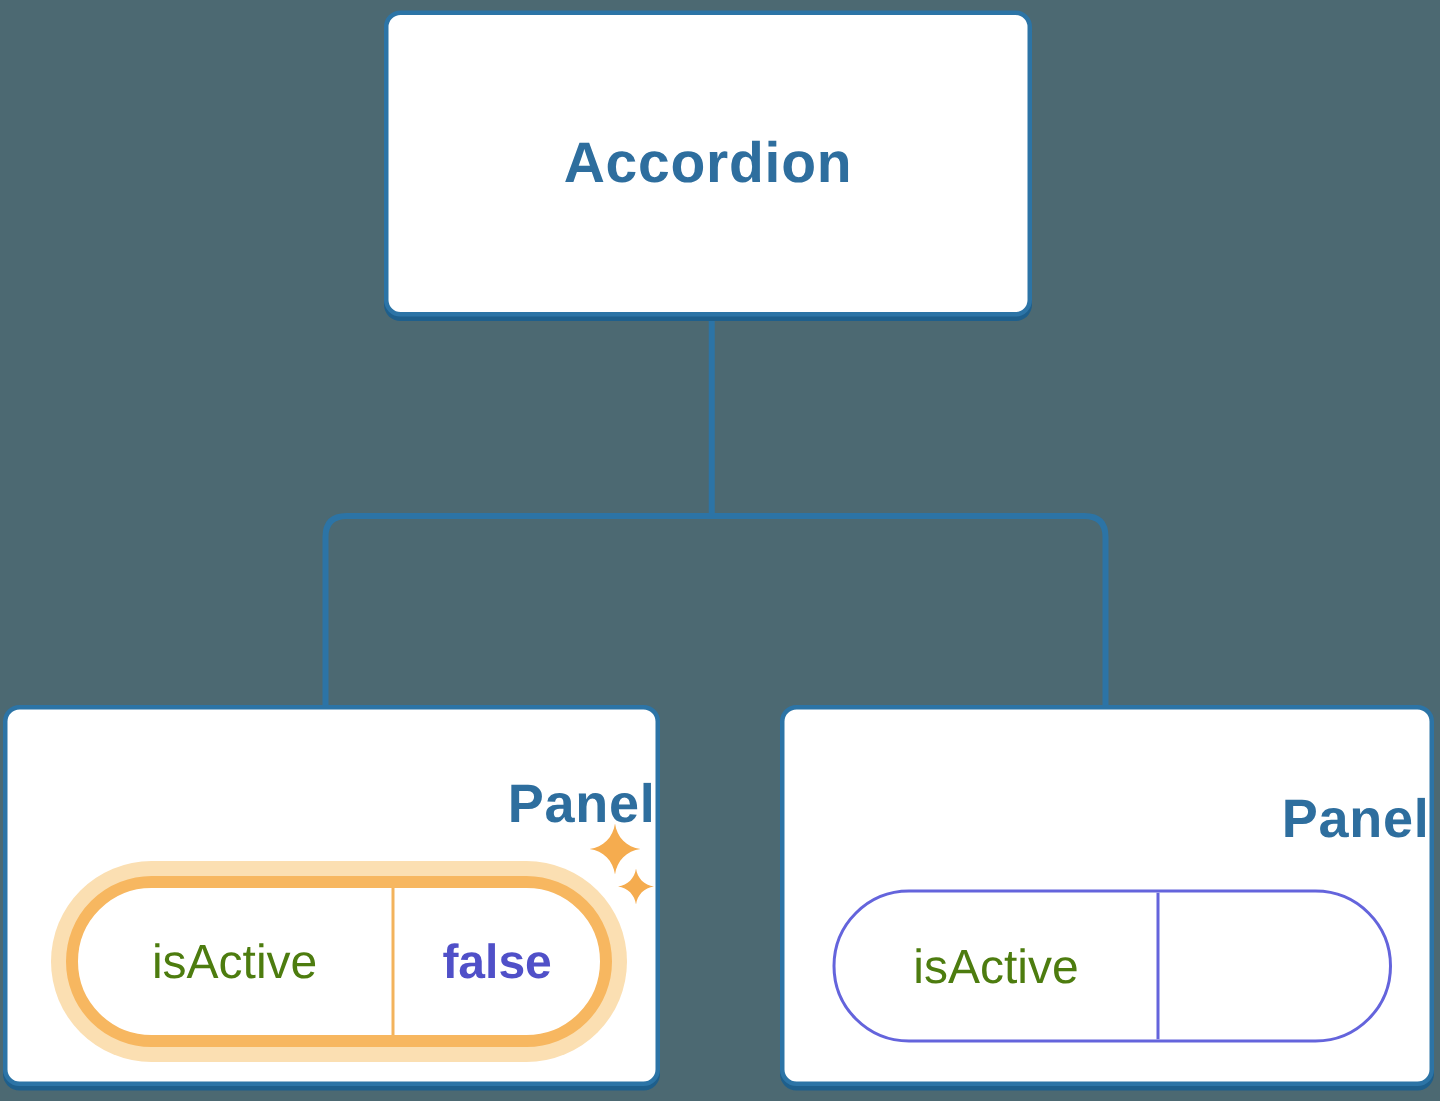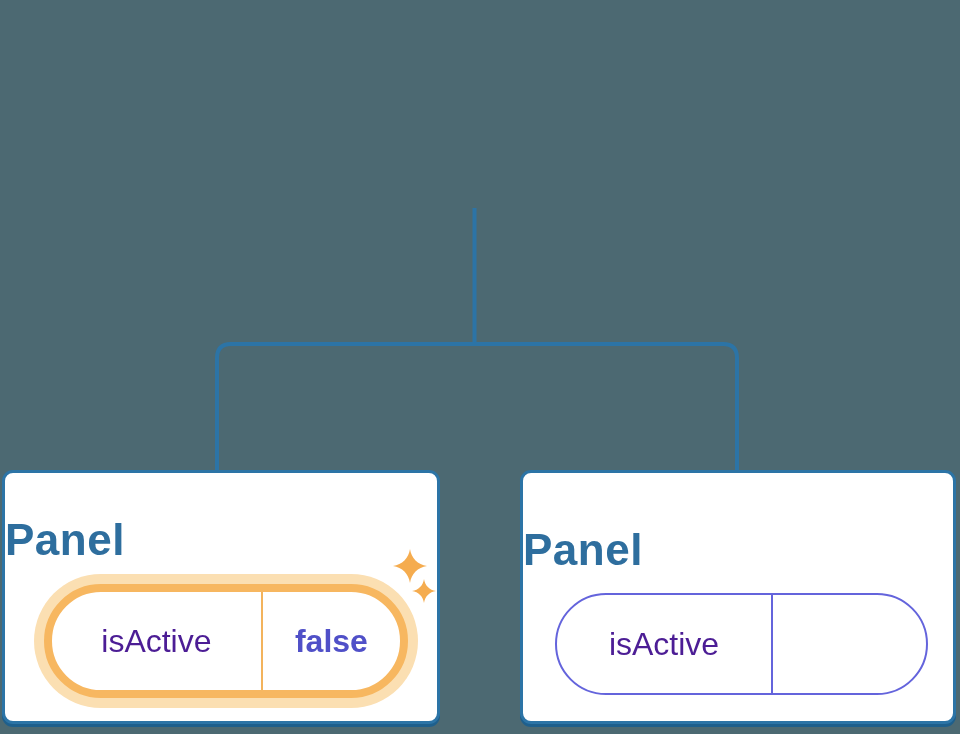--- a/index.html
+++ b/index.html
@@ -30,23 +30,23 @@
 
   .node-title {
     color: #2E6E9E;
     font-size: 38px;
     font-weight: 600;
     letter-spacing: 0.5px;
   }
   .panel-title {
     position: absolute;
     width: 100%;
-    text-align: left;
+    text-align: right;
     color: #2E6E9E;
-    font-size: 44px;
+    font-size: 36px;
     font-weight: 600;
     letter-spacing: 0.5px;
   }
   .panel-left  .panel-title { top: 42px; }
   .panel-right .panel-title { top: 52px; }
 
   
   .prop-pill {
     position: absolute;
     background: #ffffff;
@@ -61,21 +61,21 @@
     box-shadow: 0 0 0 10px #FBDFB2;
   }
   .prop-pill.inactive {
     left: 32px; top: 120px; width: 373px; height: 102px;
     border: 2px solid #6464DC;
   }
   .pill-cell {
     display: flex;
     align-items: center;
     justify-content: center;
-    color: #4c1d95;
+    color: #4d7c0f;
     font-size: 32px;
   }
   .prop-pill.active .cell-name  { flex: 0 0 60%; }
   .prop-pill.active .cell-value { flex: 1; }
   .prop-pill.inactive .cell-name  { flex: 0 0 58%; }
   .prop-pill.inactive .cell-value { flex: 1; }
   .prop-pill.active .cell-value { font-weight: 700; color: #5050C8; }
   .pill-divider { width: 2px; flex: 0 0 2px; }
   .prop-pill.active  .pill-divider { background: #F3B35C; }
   .prop-pill.inactive .pill-divider { background: #6464DC; }
@@ -89,20 +89,23 @@
 </head>
 <body>
 
 <div class="stage">
 
   <svg class="connector-svg" viewBox="0 0 960 734" xmlns="http://www.w3.org/2000/svg" aria-hidden="true">
     <path d="M474.5 208 L474.5 344" fill="none" stroke="#2C74A6" stroke-width="4"></path>
     <path d="M217 472 L217 358 Q217 344 231 344 L723 344 Q737 344 737 358 L737 472" fill="none" stroke="#2C74A6" stroke-width="4"></path>
   </svg>
 
+  <div class="node-box root-box">
+    <span class="node-title">Accordion</span>
+  </div>
 
   <div class="node-box panel-left">
     <div class="panel-title">Panel</div>
 
     <div class="prop-pill active">
       <div class="pill-cell cell-name">isActive</div>
       <div class="pill-divider"></div>
       <div class="pill-cell cell-value">false</div>
     </div>
 

